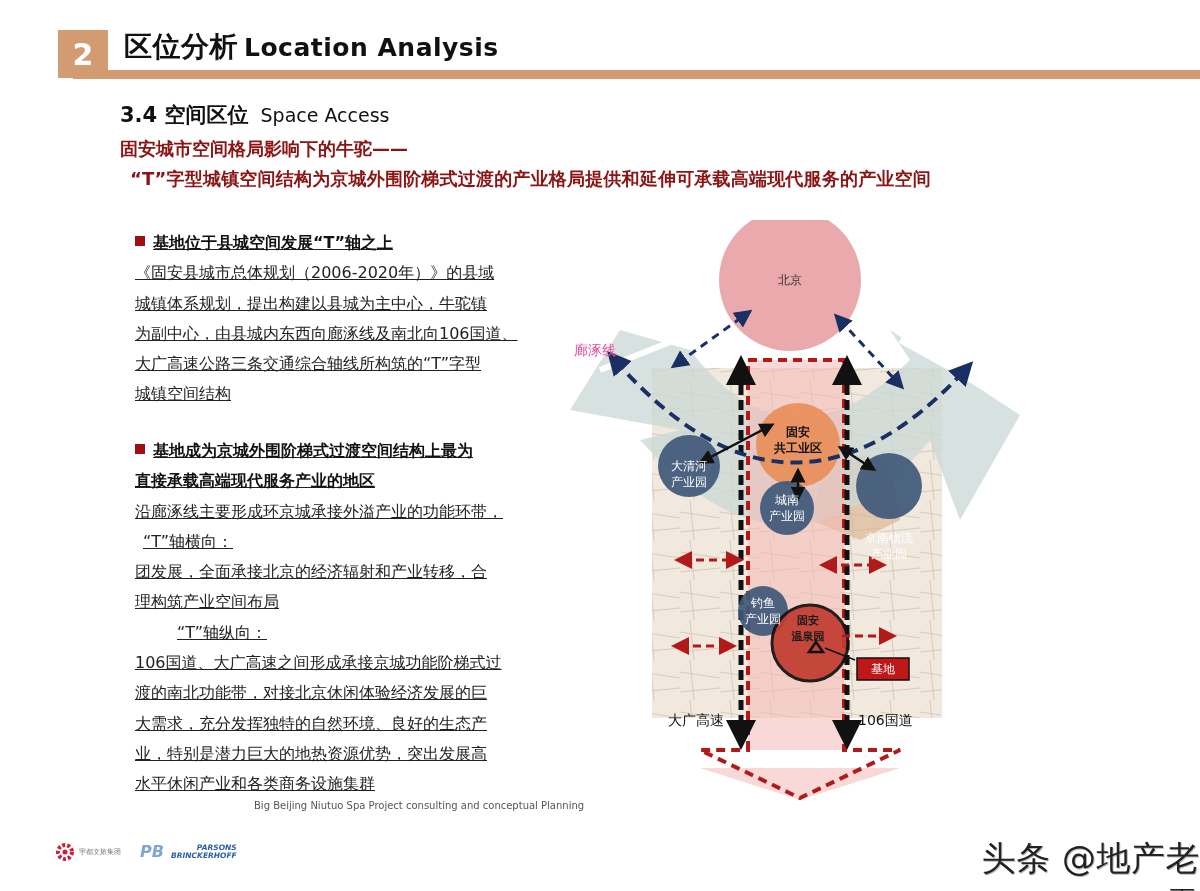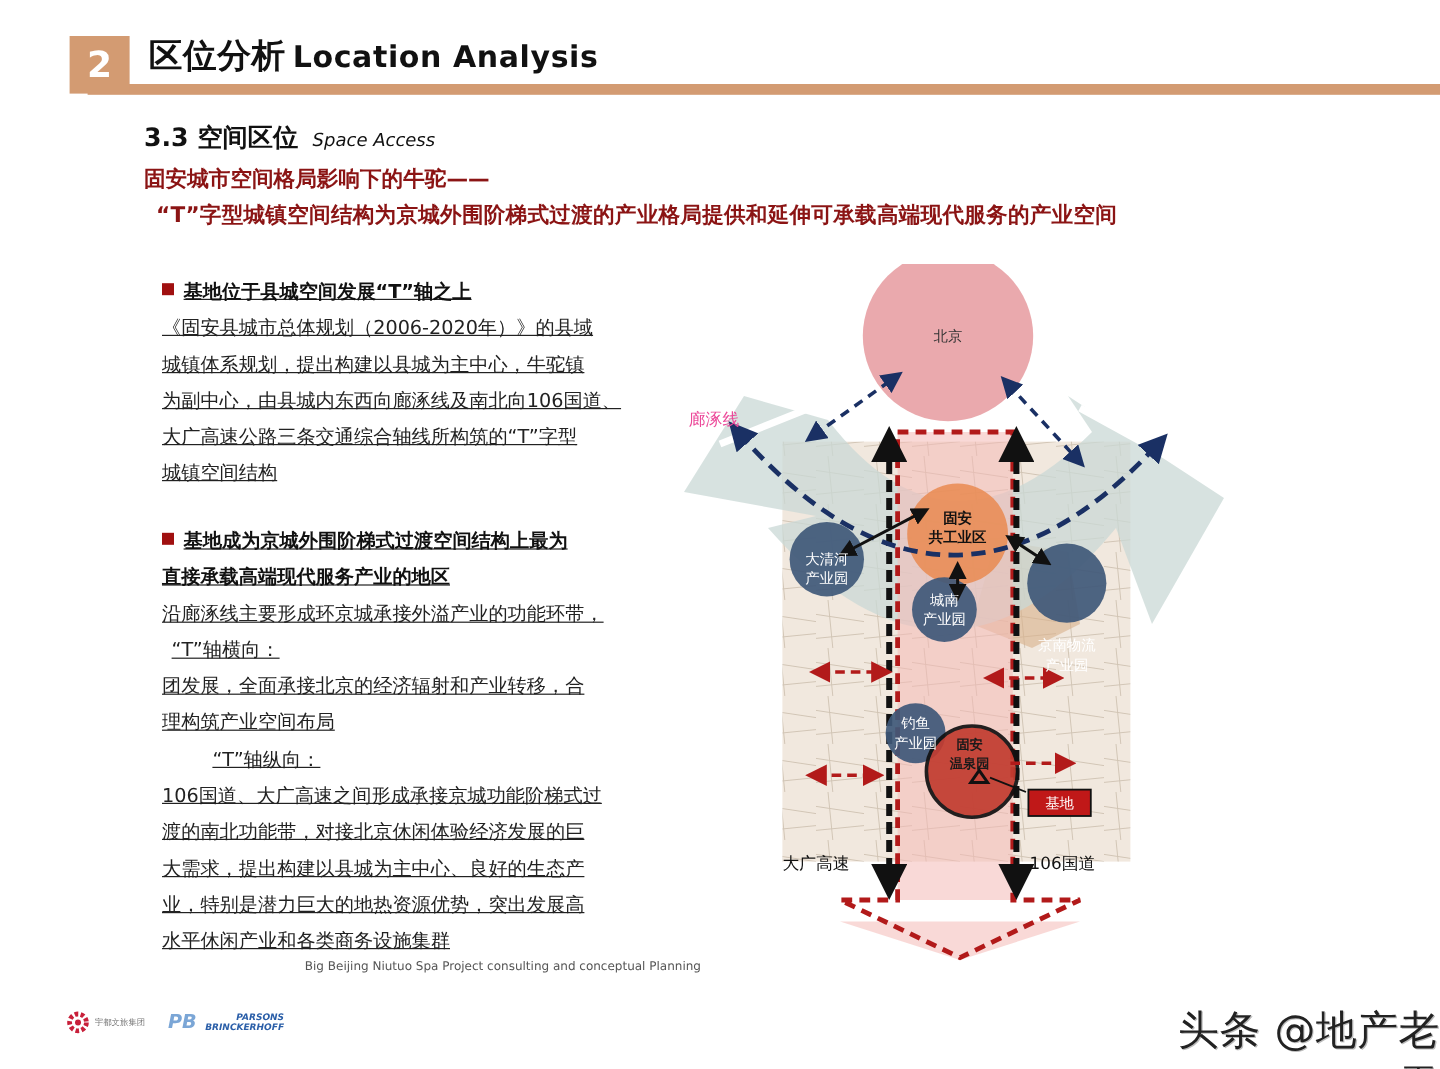--- a/index.html
+++ b/index.html
@@ -2,21 +2,21 @@
 <html><head>
 <meta charset="utf-8">
 <style>
   html,body{margin:0;padding:0;background:#fff;}
   body{width:1200px;height:891px;position:relative;overflow:hidden;font-family:"DejaVu Sans","Liberation Sans",sans-serif;color:#1a1a1a;}
   .hdr-num{position:absolute;left:58px;top:30px;width:50px;height:48px;background:#d39b72;color:#fff;font-size:30px;font-weight:bold;display:flex;align-items:center;justify-content:center;font-family:"DejaVu Sans",sans-serif;}
   .hdr-bar{position:absolute;left:73px;top:70px;width:1127px;height:9px;background:#d39b72;}
   .hdr-title{position:absolute;left:124px;top:28px;font-size:28px;font-weight:bold;letter-spacing:0.5px;color:#111;}
   .hdr-title .en{font-size:25px;margin-left:6px;}
   .sub-title{position:absolute;left:120px;top:101px;font-size:21px;font-weight:bold;color:#111;}
-  .sub-title .en{margin-left:12px;font-weight:normal;font-size:15px;font-style:italic;}
+  .sub-title .en{margin-left:12px;font-weight:normal;font-size:19px;}
   .tagline1{position:absolute;left:120px;top:137px;font-size:18px;font-weight:bold;color:#8b1414;}
   .tagline2{position:absolute;left:130px;top:167px;font-size:18px;font-weight:bold;color:#8b1414;letter-spacing:0.2px;}
   .col{position:absolute;left:135px;width:390px;font-size:16px;line-height:30.3px;color:#222;text-decoration:underline;}
   .bullet{font-weight:bold;color:#111;}
   .bullet .sq{display:inline-block;width:10px;height:10px;background:#a01010;margin-right:8px;vertical-align:2px;}
   .p{display:block;}
   .diag{position:absolute;left:560px;top:220px;width:480px;height:600px;}
   .footer-logo1{position:absolute;left:55px;top:842px;}
   .footer-logo2{position:absolute;left:140px;top:842px;}
   .footer-text{position:absolute;left:254px;top:800px;font-size:10px;color:#555;}
@@ -28,21 +28,21 @@
 
 <div class="hdr-bar"></div>
 <div class="hdr-num">
     <span>2</span>
   </div>
 <div class="hdr-title">
   <span>区位分析</span><span class="en">Location  Analysis</span>
 </div>
 
 <div class="sub-title">
-  <span>3.3 空间区位</span><span class="en">Space Access</span>
+  <span>3.4 空间区位</span><span class="en">Space Access</span>
 </div>
 <div class="tagline1">固安城市空间格局影响下的牛驼——</div>
 <div class="tagline2">“T”字型城镇空间结构为京城外围阶梯式过渡的产业格局提供和延伸可承载高端现代服务的产业空间</div>
 
 <div class="col" style="top:228px;">
   <span class="p bullet"><span class="sq"></span><span>基地位于县城空间发展“T”轴之上</span></span>
   <span class="p">《固安县城市总体规划（2006-2020年）》的县域</span>
   <span class="p">城镇体系规划，提出构建以县城为主中心，牛驼镇</span>
   <span class="p">为副中心，由县城内东西向廊涿线及南北向106国道、</span>
   <span class="p">大广高速公路三条交通综合轴线所构筑的“T”字型</span>
@@ -52,21 +52,21 @@
 <div class="col" style="top:436px;">
   <span class="p bullet"><span class="sq"></span><span>基地成为京城外围阶梯式过渡空间结构上最为</span></span>
   <span class="p bullet">直接承载高端现代服务产业的地区</span>
   <span class="p">沿廊涿线主要形成环京城承接外溢产业的功能环带，</span>
   <span class="p" style="padding-left:8px;">“T”轴横向：</span>
   <span class="p">团发展，全面承接北京的经济辐射和产业转移，合</span>
   <span class="p">理构筑产业空间布局</span>
   <span class="p" style="padding-left:8px;margin-left:34px;">“T”轴纵向：</span>
   <span class="p">106国道、大广高速之间形成承接京城功能阶梯式过</span>
   <span class="p">渡的南北功能带，对接北京休闲体验经济发展的巨</span>
-  <span class="p">大需求，提出构建以县城为主中心、良好的生态产</span>
+  <span class="p">大需求，充分发挥独特的自然环境、良好的生态产</span>
   <span class="p">业，特别是潜力巨大的地热资源优势，突出发展高</span>
   <span class="p">水平休闲产业和各类商务设施集群</span>
 </div>
 
 <div class="diag">
   <svg width="480" height="600" viewBox="0 0 480 600">
     <defs>
       <marker id="ab" markerWidth="6" markerHeight="6" refX="3" refY="3" orient="auto-start-reverse">
           <path d="M0,0 L6,3 L0,6 Z" fill="#1a3064"></path>
         </marker>
@@ -148,21 +148,21 @@
   </div>
   <div class="lbl" style="left:178px;top:375px;width:50px;font-size:12px;">
     <div>钓鱼</div>
     <div>产业园</div>
   </div>
   <div class="lbl" style="left:222px;top:393px;width:52px;color:#1a1a1a;font-weight:bold;font-size:11px;">
     <div>固安</div>
     <div>温泉园</div>
   </div>
   <div class="lbl" style="left:297px;top:441px;width:52px;font-size:12px;">基地</div>
-  <div class="lbl" style="left:92px;top:492px;color:#111;font-size:14px;">大广高速</div>
+  <div class="lbl" style="left:108px;top:492px;color:#111;font-size:14px;">大广高速</div>
   <div class="lbl" style="left:298px;top:492px;color:#111;font-size:14px;">106国道</div>
 </div>
 
 <div class="footer-logo1">
   <svg width="80" height="20">
     <circle cx="10" cy="10" r="7" fill="none" stroke="#c8203a" stroke-width="4" stroke-dasharray="3,2"></circle>
     <circle cx="10" cy="10" r="2.5" fill="#c8203a"></circle>
   </svg>
   <span style="position:absolute;left:24px;top:5px;font-size:7px;color:#777;">宇都文旅集团</span>
 </div>

